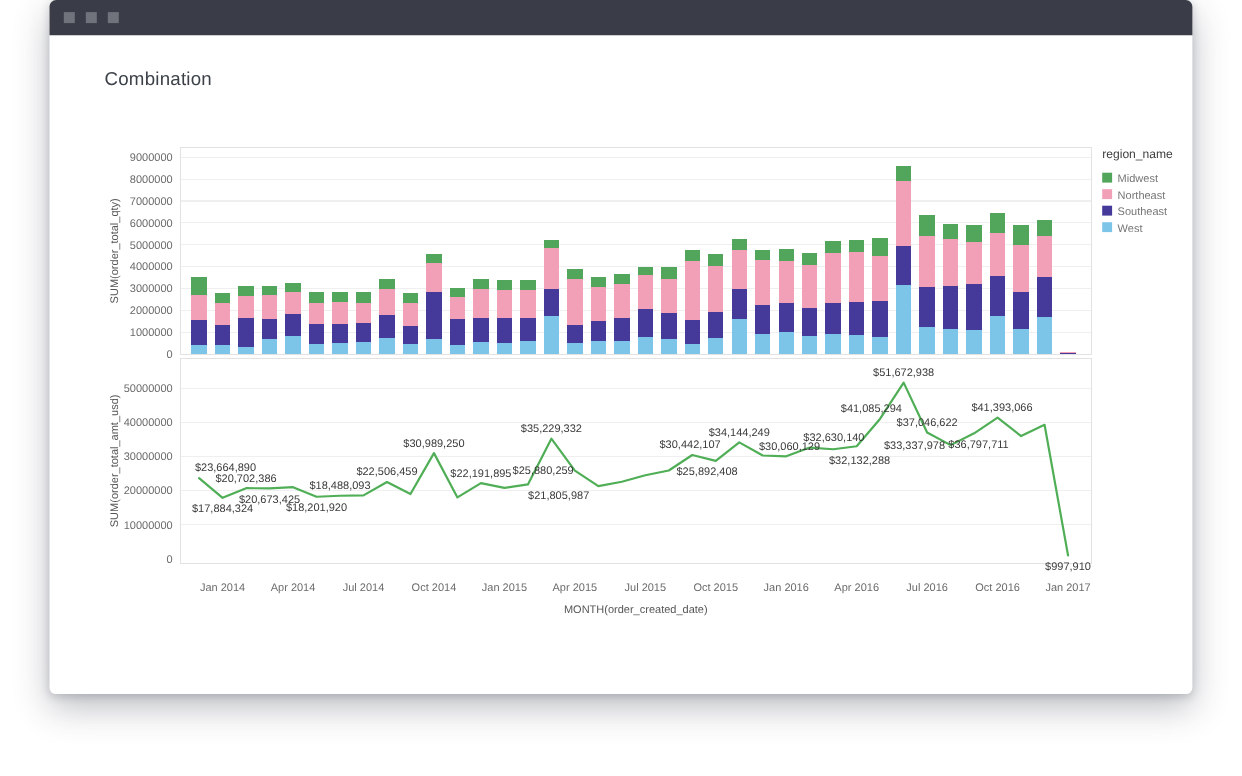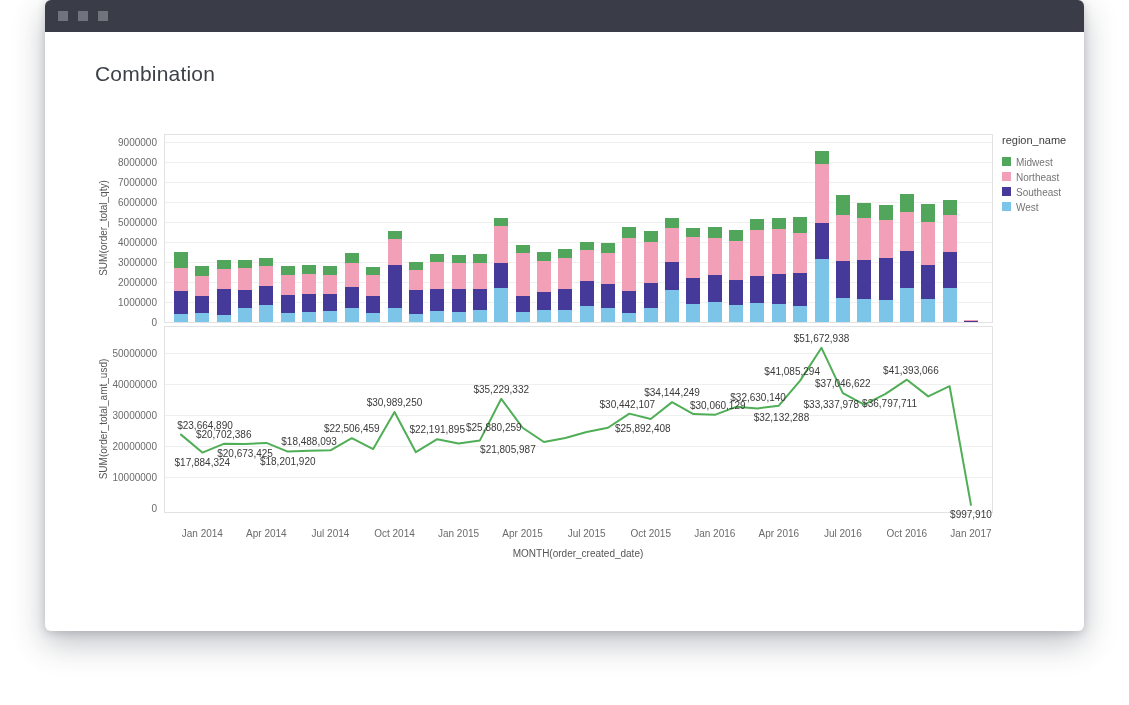--- a/index.html
+++ b/index.html
@@ -3,21 +3,21 @@
 <meta charset="utf-8">
 <style>
   html,body{margin:0;padding:0;width:1129px;height:705px;background:#ffffff;overflow:hidden;
     font-family:"Liberation Sans","DejaVu Sans",sans-serif;}
   .window{position:absolute;left:45px;top:0;width:1039px;height:631px;background:#fff;
     border-radius:6px;box-shadow:0 12px 32px rgba(40,45,60,.30),0 2px 8px rgba(40,45,60,.18);}
   .titlebar{position:absolute;left:0;top:0;width:100%;height:32px;background:#3a3d47;
     border-radius:6px 6px 0 0;}
   .winbtn{position:absolute;top:11px;width:10px;height:10px;background:#70737c;display:block;}
   .winbtn.b1{left:13px}.winbtn.b2{left:33px}.winbtn.b3{left:53px}
-  .page-title{position:absolute;left:50px;top:62px;margin:0;font-size:21px;font-weight:400;
+  .page-title{position:absolute;left:50px;top:62px;margin:0;font-size:17px;font-weight:400;
     color:#3c4148;letter-spacing:.2px;}
   #chart-svg{position:absolute;left:0;top:32px;}
   svg text{font-family:"Liberation Sans","DejaVu Sans",sans-serif;}
   .grid{stroke:#efefef;stroke-width:1;shape-rendering:crispEdges;}
   .panel{fill:none;stroke:#e2e2e2;stroke-width:1;shape-rendering:crispEdges;}
   .tick{font-size:10px;fill:#6b6b6b;}
   .dlabel{font-size:10px;fill:#3a3a3a;}
   .axis-title{font-size:10px;fill:#555;}
   .legend-title{font-size:11px;fill:#3e3e3e;}
   .legend-label{font-size:10px;fill:#757575;}

